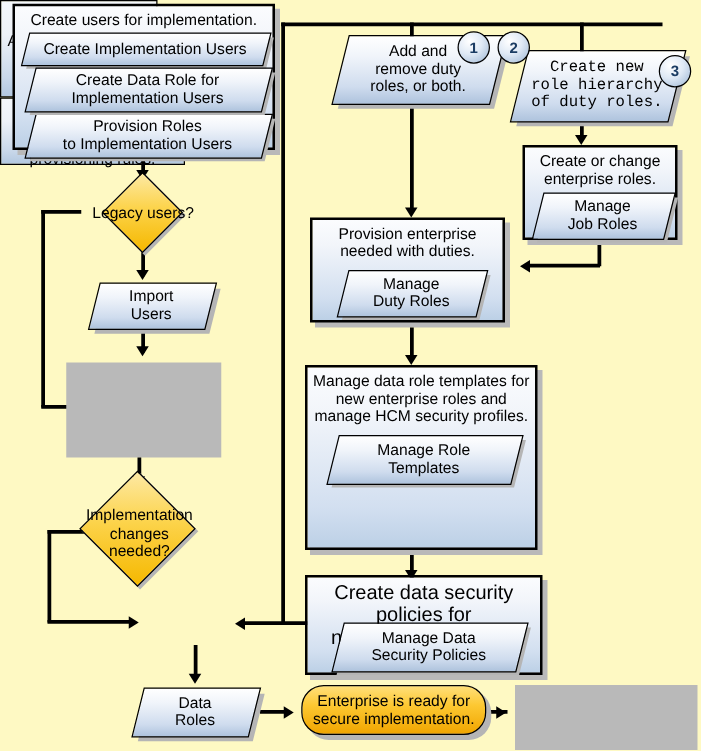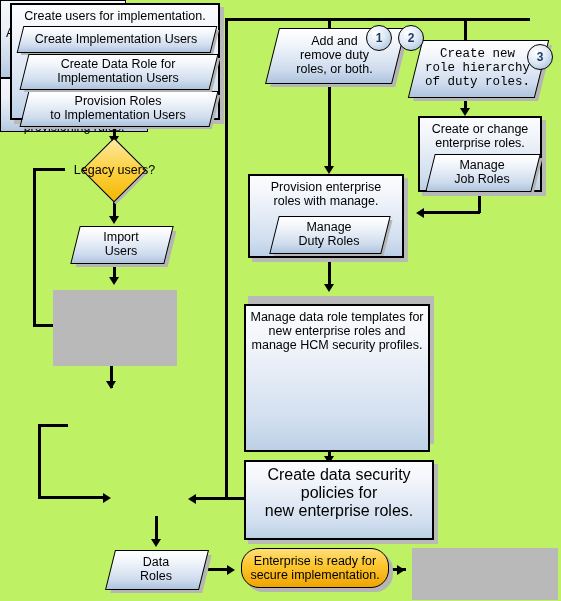--- a/index.html
+++ b/index.html
@@ -1,19 +1,19 @@
 <!DOCTYPE html>
 <html><head>
 <meta charset="utf-8">
 <style>
   html,body{margin:0;padding:0;background:#000;}
   #canvas{
     position:relative;
     width:561px;height:601px;
-    background:#bef264;
+    background:#fef9c3;
     font-family:"Liberation Sans", sans-serif;
     overflow:hidden;
   }
 
   .rect{
     border:1.5px solid #000;
     background:linear-gradient(to bottom,#f4f7fb 0%,#eef2f8 35%,#c9d8ea 80%,#b3c8e0 100%);
     display:flex;flex-direction:column;align-items:center;justify-content:flex-start;
     z-index:2;
   }
@@ -168,46 +168,58 @@
   <div class="ln" style="left:478px;top:196px;width:2.5px;height:17px;"></div>
   <div class="ln" style="left:424px;top:211px;width:56px;height:2.5px;"></div>
   <div class="arw arw-l" style="left:416px;top:208px;"></div>
 
   <div class="ln" style="left:328px;top:82px;width:2.5px;height:86px;"></div>
   <div class="arw arw-d" style="left:324px;top:166px;"></div>
 
   <div class="group-shadow" style="left:252px;top:178px;width:156px;height:84px;"></div>
   <div class="group" style="left:248px;top:174px;width:156px;height:84px;">
     <div class="group-title" style="font-size:12.5px;white-space:pre-line;">Provision enterprise
-roles with manage.</div>
+needed with duties.</div>
     <div class="par-wrap" style="left:24px;top:40px;width:110px;height:36px;">
       <div class="par-shadow" style="left:4px;top:4px;width:110px;height:36px;"></div>
       <div class="par" style="left:0;top:0;width:110px;height:36px;"></div>
       <div class="par-text" style="font-size:12.5px;white-space:pre-line;">Manage
 Duty Roles</div>
     </div>
   </div>
 
   <div class="ln" style="left:328px;top:262px;width:2.5px;height:26px;"></div>
   <div class="arw arw-d" style="left:324px;top:284px;"></div>
 
   <div class="group-shadow" style="left:248px;top:296px;width:186px;height:148px;"></div>
-  <div class="group" style="left:244px;top:292px;width:186px;height:148px;margin-top:12px;">
+  <div class="group" style="left:244px;top:292px;width:186px;height:148px;">
     <div class="group-title" style="font-size:12.5px;white-space:pre-line;">Manage data role templates for
 new enterprise roles and
 manage HCM security profiles.</div>
+    <div class="par-wrap" style="left:20px;top:54px;width:146px;height:38px;">
+      <div class="par-shadow" style="left:4px;top:4px;width:146px;height:38px;"></div>
+      <div class="par" style="left:0;top:0;width:146px;height:38px;"></div>
+      <div class="par-text" style="font-size:12.5px;white-space:pre-line;">Manage Role
+Templates</div>
+    </div>
   </div>
 
   <div class="ln" style="left:328px;top:444px;width:2.5px;height:20px;"></div>
   <div class="arw arw-d" style="left:324px;top:456px;"></div>
 
   <div class="group-shadow" style="left:248px;top:464px;width:190px;height:80px;"></div>
   <div class="group" style="left:244px;top:460px;width:190px;height:80px;">
     <div class="group-title" style="font-size:16px;white-space:pre-line;">Create data security policies for
 new enterprise roles.</div>
+    <div class="par-wrap" style="left:24px;top:36px;width:146px;height:38px;">
+      <div class="par-shadow" style="left:4px;top:4px;width:146px;height:38px;"></div>
+      <div class="par" style="left:0;top:0;width:146px;height:38px;"></div>
+      <div class="par-text" style="font-size:12.5px;white-space:pre-line;">Manage Data
+Security Policies</div>
+    </div>
   </div>
 
   <div class="ln" style="left:196px;top:497px;width:50px;height:2.5px;"></div>
   <div class="arw arw-l" style="left:188px;top:494px;"></div>
 
   <div class="ln" style="left:113px;top:124px;width:2.5px;height:20px;"></div>
   <div class="arw arw-d" style="left:109px;top:136px;"></div>
 
   <div class="diamond-wrap" style="left:62px;top:143px;width:105px;height:54px;">
     <div class="diamond-shadow" style="left:31px;top:6px;width:46px;height:46px;"></div>
@@ -237,20 +249,27 @@
   <div class="rect" style="left:49px;top:286px;width:124px;height:76px;justify-content:center;">
     <div class="rect-label" style="font-size:12.5px;white-space:pre-line;">Review Fusion
 Applications security
 reference
 implementation.</div>
   </div>
 
   <div class="ln" style="left:110px;top:366px;width:2.5px;height:22px;"></div>
   <div class="arw arw-d" style="left:106px;top:381px;"></div>
 
+  <div class="diamond-wrap" style="left:41px;top:382px;width:141px;height:90px;">
+    <div class="diamond-shadow" style="left:38px;top:10px;width:66px;height:66px;"></div>
+    <div class="diamond" style="left:36px;top:8px;width:66px;height:66px;"></div>
+    <div class="diamond-text" style="font-size:12.5px;white-space:pre-line;">Implementation
+changes
+needed?</div>
+  </div>
 
   <div class="ln" style="left:38px;top:424px;width:30px;height:2.5px;"></div>
   <div class="ln" style="left:38px;top:424px;width:2.5px;height:74px;"></div>
   <div class="ln" style="left:38px;top:496px;width:68px;height:2.5px;"></div>
   <div class="arw arw-r" style="left:103px;top:493px;"></div>
 
 
   <div class="ln" style="left:155px;top:516px;width:2.5px;height:27px;"></div>
   <div class="arw arw-d" style="left:151px;top:539px;"></div>
 

